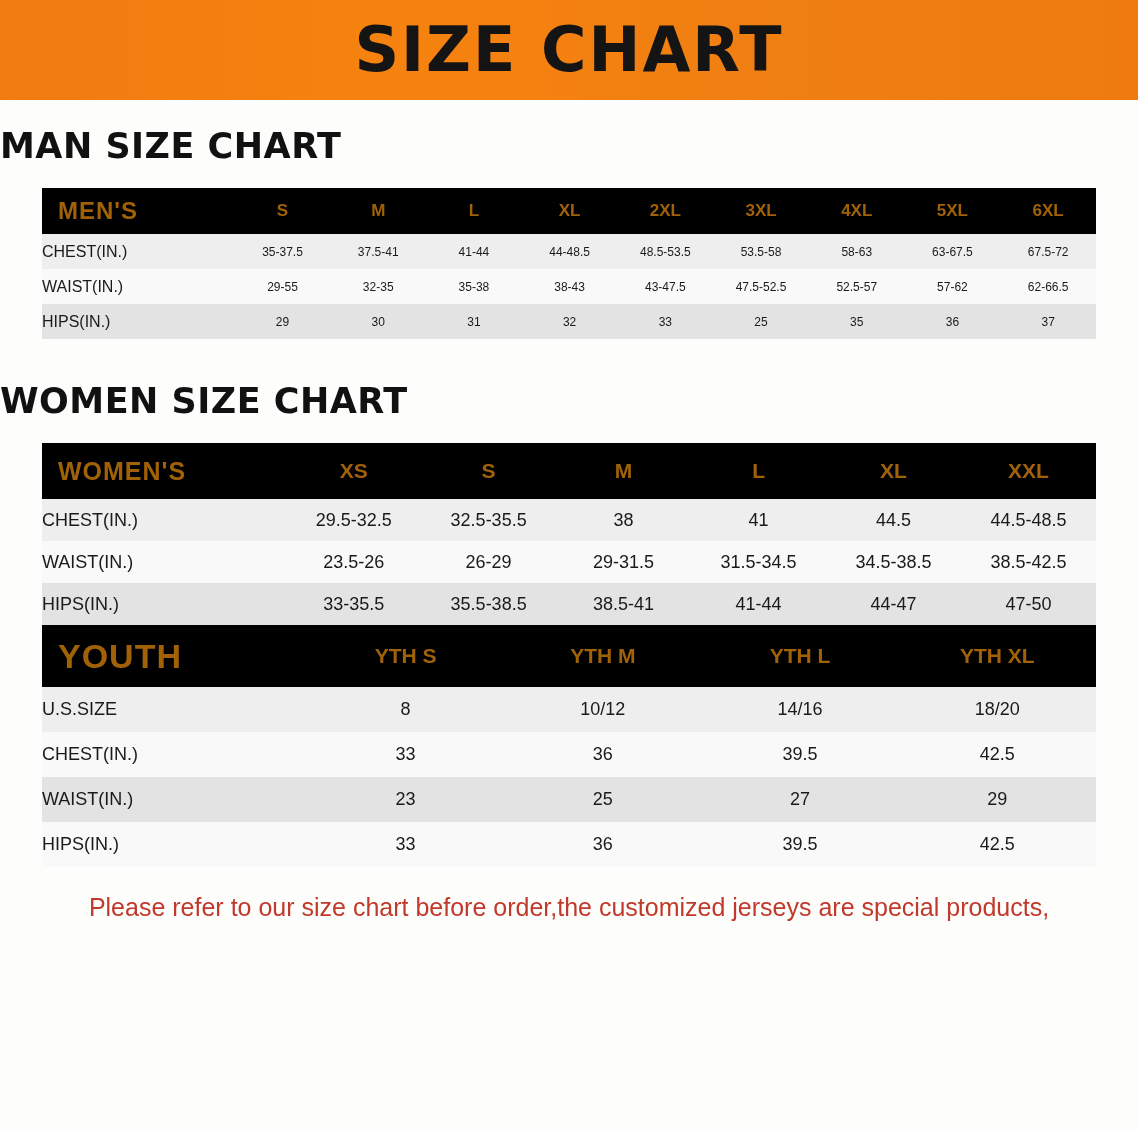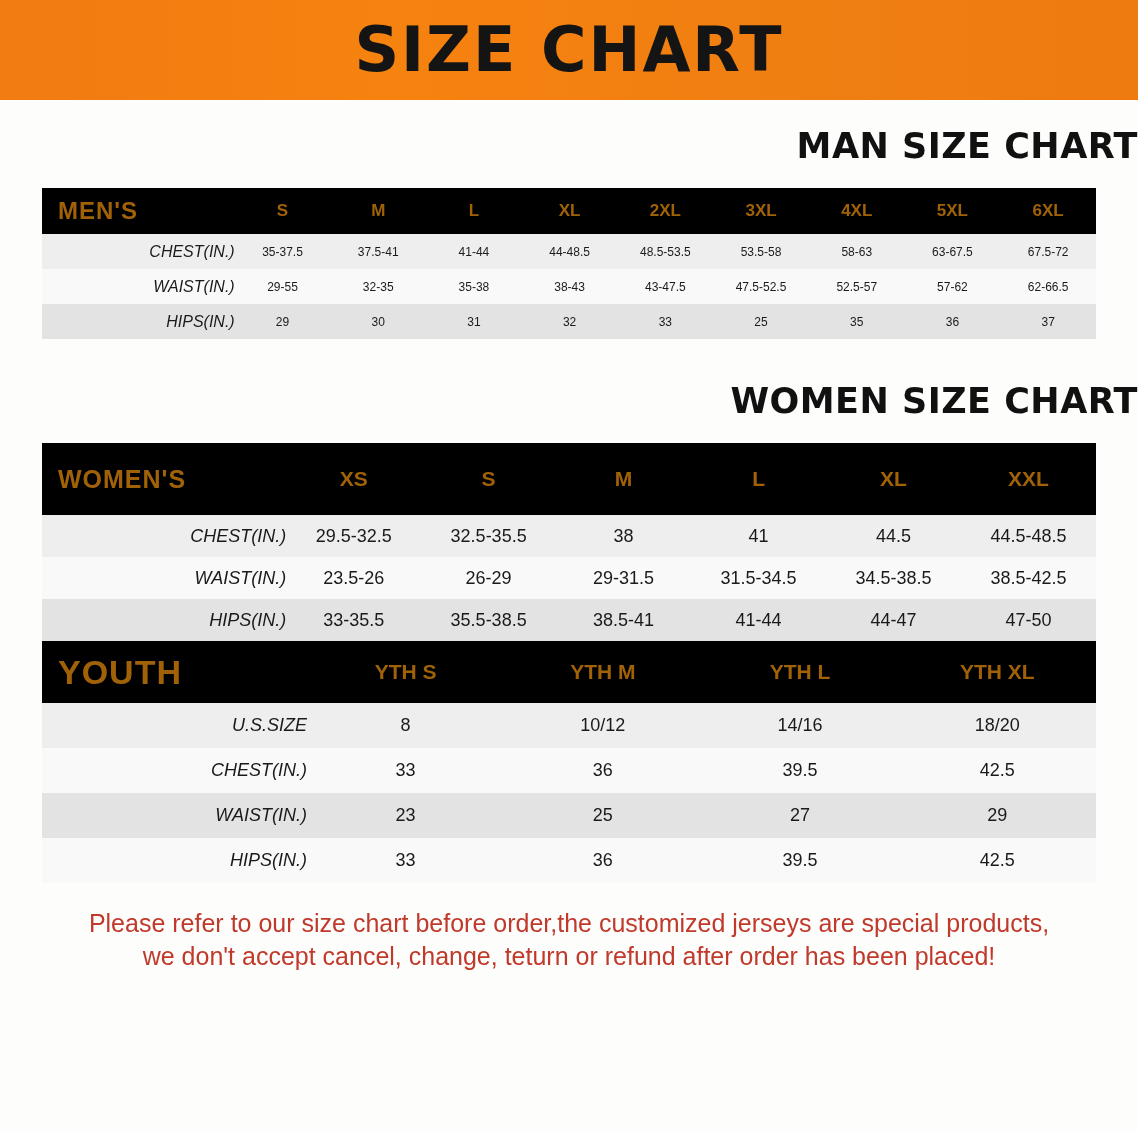--- a/index.html
+++ b/index.html
@@ -34,21 +34,21 @@
     font-weight: 700;
     font-size: 62px;
     letter-spacing: 2px;
     color: #141414;
     line-height: 1;
     text-align: center;
   }
 
   
   .section-heading {
-    text-align: right;
+    text-align: left;
     font-family: "DejaVu Sans", sans-serif;
     font-weight: 700;
     font-size: 35px;
     letter-spacing: 0.5px;
     color: #111;
   }
   .h-man    { margin: 26px 0 22px 0; }
   .h-women  { margin: 42px 0 22px 0; }
   .h-youth  { margin: 56px 0 22px 0; }
 
@@ -85,40 +85,39 @@
   }
 
   
   .size-table tbody td {
     text-align: center;
     height: 35px;
     vertical-align: middle;
     color: #1a1a1a;
   }
   .size-table tbody td.lead {
-    text-align: right;
-    font-style: italic;
+    text-align: left;
   }
   .row-a { background: #eeeeee; }
   .row-b { background: #f9f9f9; }
   .row-c { background: #e3e3e3; }
 
   
   #men-table thead th { font-size: 17px; }
   #men-table thead th.lead { font-size: 24px; }
   #men-table tbody td { font-size: 12px; }
   #men-table tbody td.lead { font-size: 16px; }
   #men-table thead tr { height: 46px; }
   #men-table tbody tr { height: 35px; }
 
   
   #women-table thead th { font-size: 21px; }
   #women-table thead th.lead { font-size: 25px; }
   #women-table tbody td { font-size: 18px; }
-  #women-table thead tr { height: 72px; padding-left: 15px; }
+  #women-table thead tr { height: 56px; padding-left: 15px; }
   #women-table tbody tr { height: 42px; }
 
   
   #youth-table thead th { font-size: 21px; }
   #youth-table thead th.lead { font-size: 34px; }
   #youth-table tbody td { font-size: 18px; }
   #youth-table thead tr { height: 62px; }
   #youth-table tbody tr { height: 45px; }
 
   
@@ -284,16 +283,15 @@
           <td>36</td>
           <td>39.5</td>
           <td>42.5</td>
         </tr>
       </tbody>
     </table>
   </div>
 
   <div class="disclaimer">
     <span>Please refer to our size chart before order,the customized jerseys are special products,</span>
-    <span>we don't accept cancel, change, teturn or refund after order has been placed!</span>
   </div>
 
 </div>
 
 </body></html>

